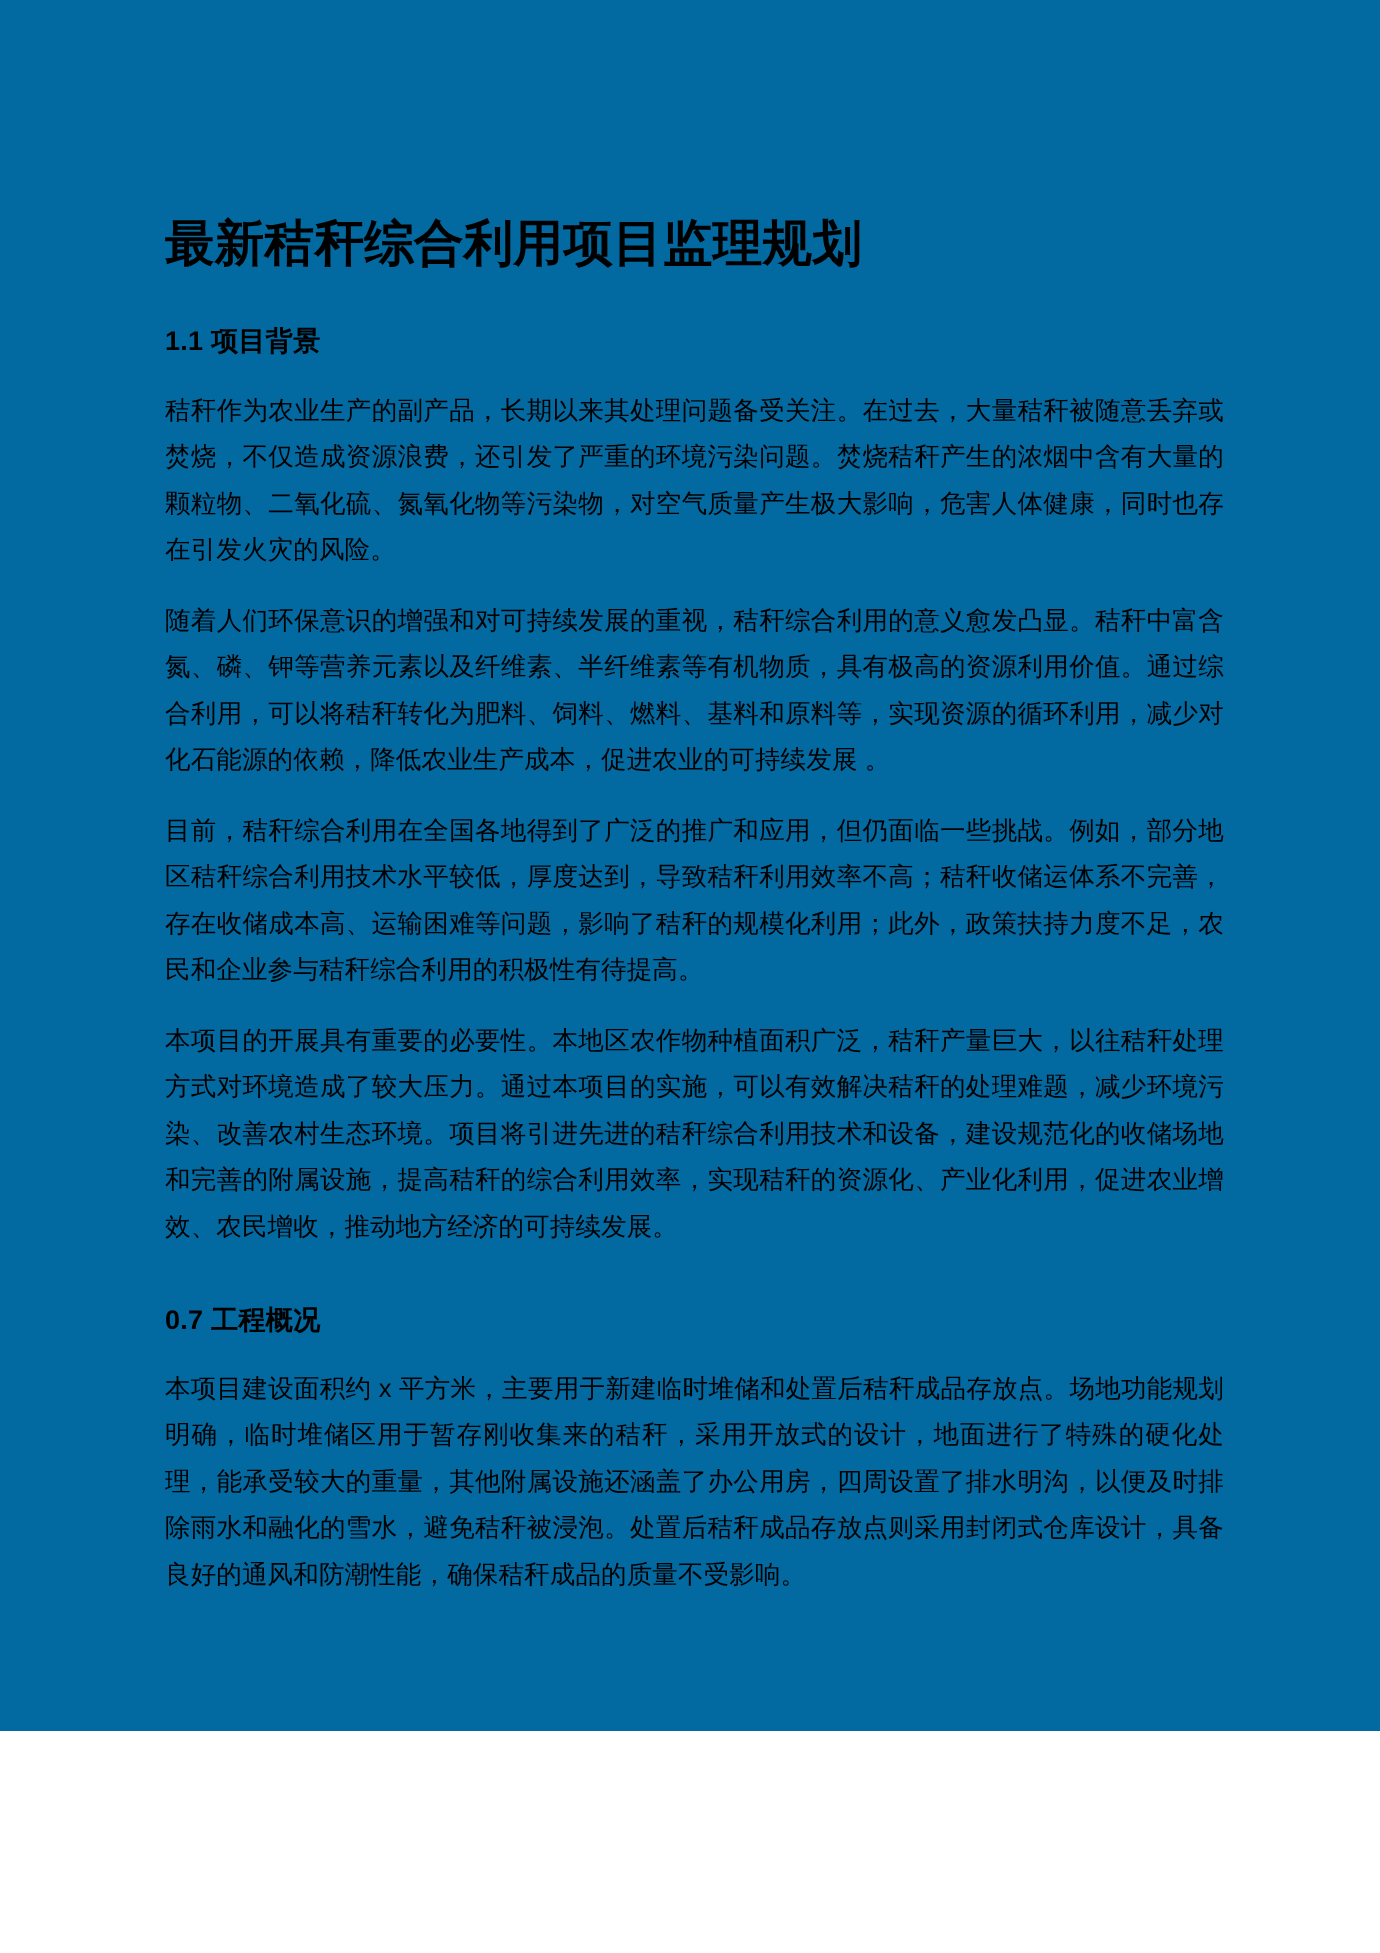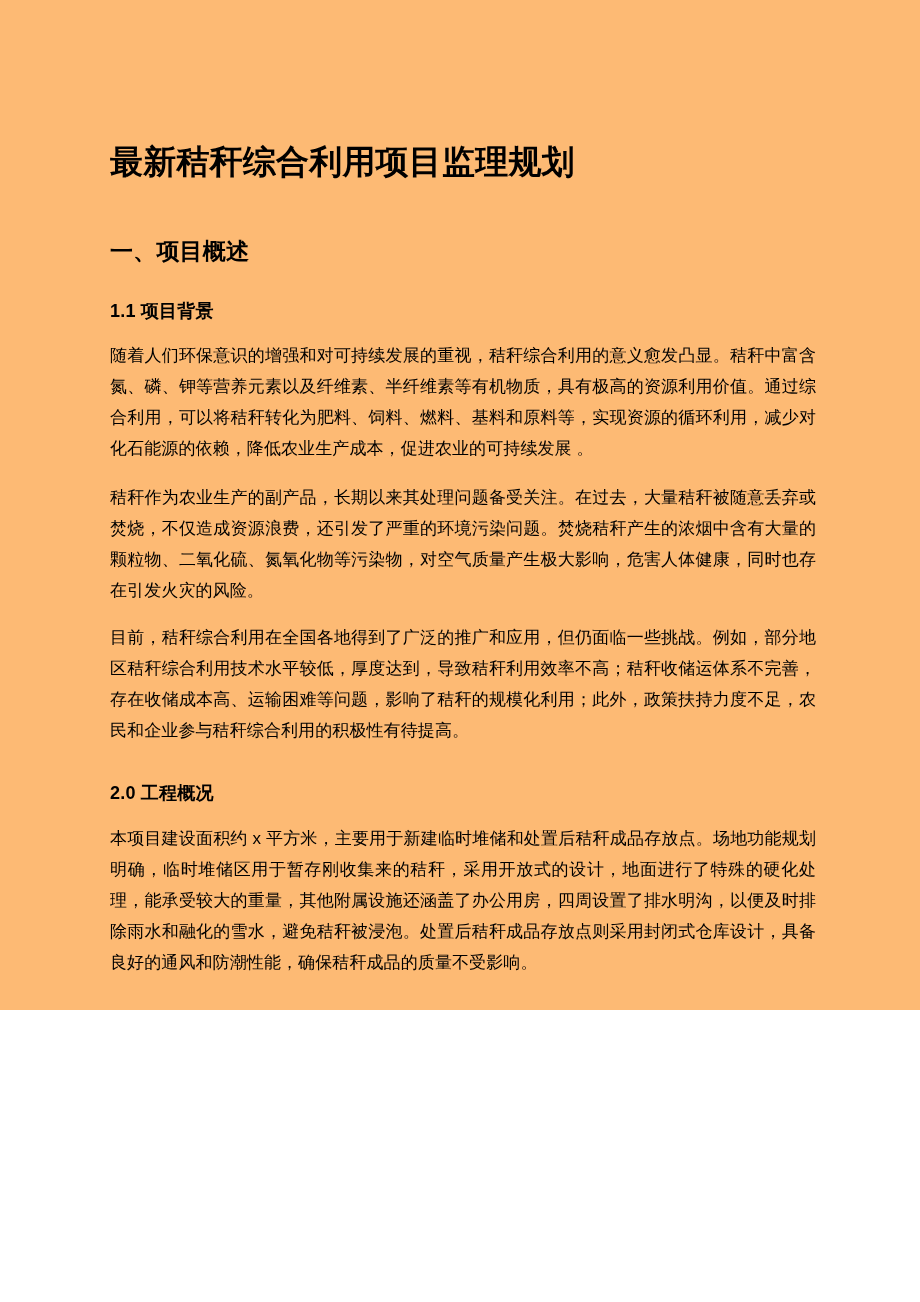--- a/index.html
+++ b/index.html
@@ -12,22 +12,22 @@
     width: 920px;
     height: 1302px;
     overflow: hidden;
     font-family: "Liberation Sans", "DejaVu Sans", sans-serif;
     color: #000000;
     -webkit-font-smoothing: antialiased;
   }
   .page {
     position: relative;
     width: 920px;
-    height: 1010px;
-    background: #fdba74;
+    height: 1154px;
+    background: #0369a1;
     box-sizing: border-box;
     padding: 0;
   }
   .content {
     position: absolute;
     left: 110px;
     top: 0;
     width: 706px;
   }
   .doc-title {
@@ -83,31 +83,31 @@
 </style>
 </head>
 <body>
 
 <div class="page">
   <div class="clip">
     <div class="content">
 
       <h1 class="doc-title">最新秸秆综合利用项目监理规划</h1>
 
-      <h2 class="h2">一、项目概述</h2>
 
       <h3 class="h3">1.1 项目背景</h3>
 
+      <p class="body first-after-heading">秸秆作为农业生产的副产品，长期以来其处理问题备受关注。在过去，大量秸秆被随意丢弃或焚烧，不仅造成资源浪费，还引发了严重的环境污染问题。焚烧秸秆产生的浓烟中含有大量的颗粒物、二氧化硫、氮氧化物等污染物，对空气质量产生极大影响，危害人体健康，同时也存在引发火灾的风险。</p>
+
       <p class="body">随着人们环保意识的增强和对可持续发展的重视，秸秆综合利用的意义愈发凸显。秸秆中富含氮、磷、钾等营养元素以及纤维素、半纤维素等有机物质，具有极高的资源利用价值。通过综合利用，可以将秸秆转化为肥料、饲料、燃料、基料和原料等，实现资源的循环利用，减少对化石能源的依赖，降低农业生产成本，促进农业的可持续发展 。</p>
-
-      <p class="body first-after-heading">秸秆作为农业生产的副产品，长期以来其处理问题备受关注。在过去，大量秸秆被随意丢弃或焚烧，不仅造成资源浪费，还引发了严重的环境污染问题。焚烧秸秆产生的浓烟中含有大量的颗粒物、二氧化硫、氮氧化物等污染物，对空气质量产生极大影响，危害人体健康，同时也存在引发火灾的风险。</p>
 
       <p class="body">目前，秸秆综合利用在全国各地得到了广泛的推广和应用，但仍面临一些挑战。例如，部分地区秸秆综合利用技术水平较低，厚度达到，导致秸秆利用效率不高；秸秆收储运体系不完善，存在收储成本高、运输困难等问题，影响了秸秆的规模化利用；此外，政策扶持力度不足，农民和企业参与秸秆综合利用的积极性有待提高。</p>
 
+      <p class="body">本项目的开展具有重要的必要性。本地区农作物种植面积广泛，秸秆产量巨大，以往秸秆处理方式对环境造成了较大压力。通过本项目的实施，可以有效解决秸秆的处理难题，减少环境污染、改善农村生态环境。项目将引进先进的秸秆综合利用技术和设备，建设规范化的收储场地和完善的附属设施，提高秸秆的综合利用效率，实现秸秆的资源化、产业化利用，促进农业增效、农民增收，推动地方经济的可持续发展。</p>
 
-      <h3 class="h3 second">2.0 工程概况</h3>
+      <h3 class="h3 second">0.7 工程概况</h3>
 
       <p class="body first-after-heading">本项目建设面积约 x 平方米，主要用于新建临时堆储和处置后秸秆成品存放点。场地功能规划明确，临时堆储区用于暂存刚收集来的秸秆，采用开放式的设计，地面进行了特殊的硬化处理，能承受较大的重量，其他附属设施还涵盖了办公用房，四周设置了排水明沟，以便及时排除雨水和融化的雪水，避免秸秆被浸泡。处置后秸秆成品存放点则采用封闭式仓库设计，具备良好的通风和防潮性能，确保秸秆成品的质量不受影响。</p>
 
 
     </div>
   </div>
 </div>
 
 </body></html>

